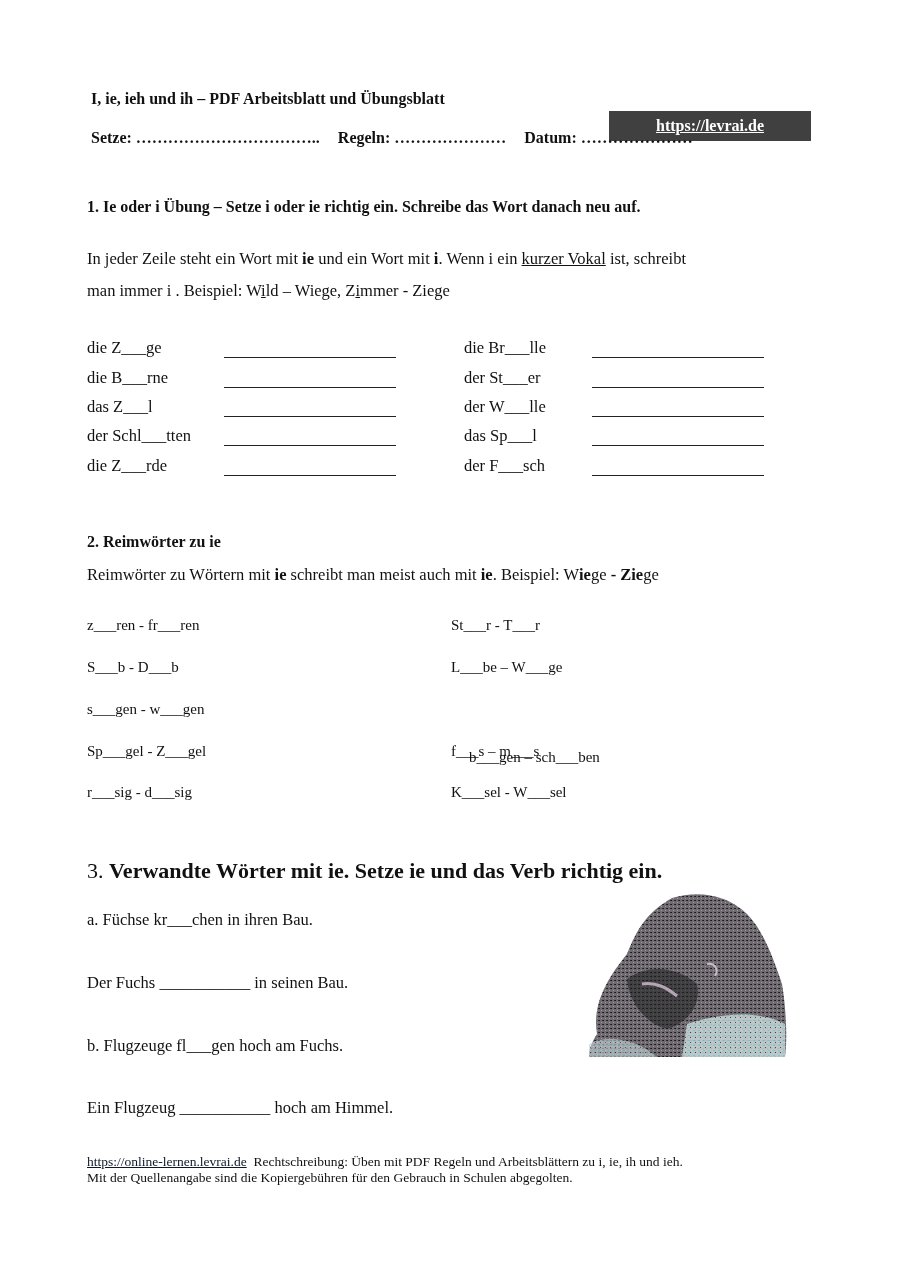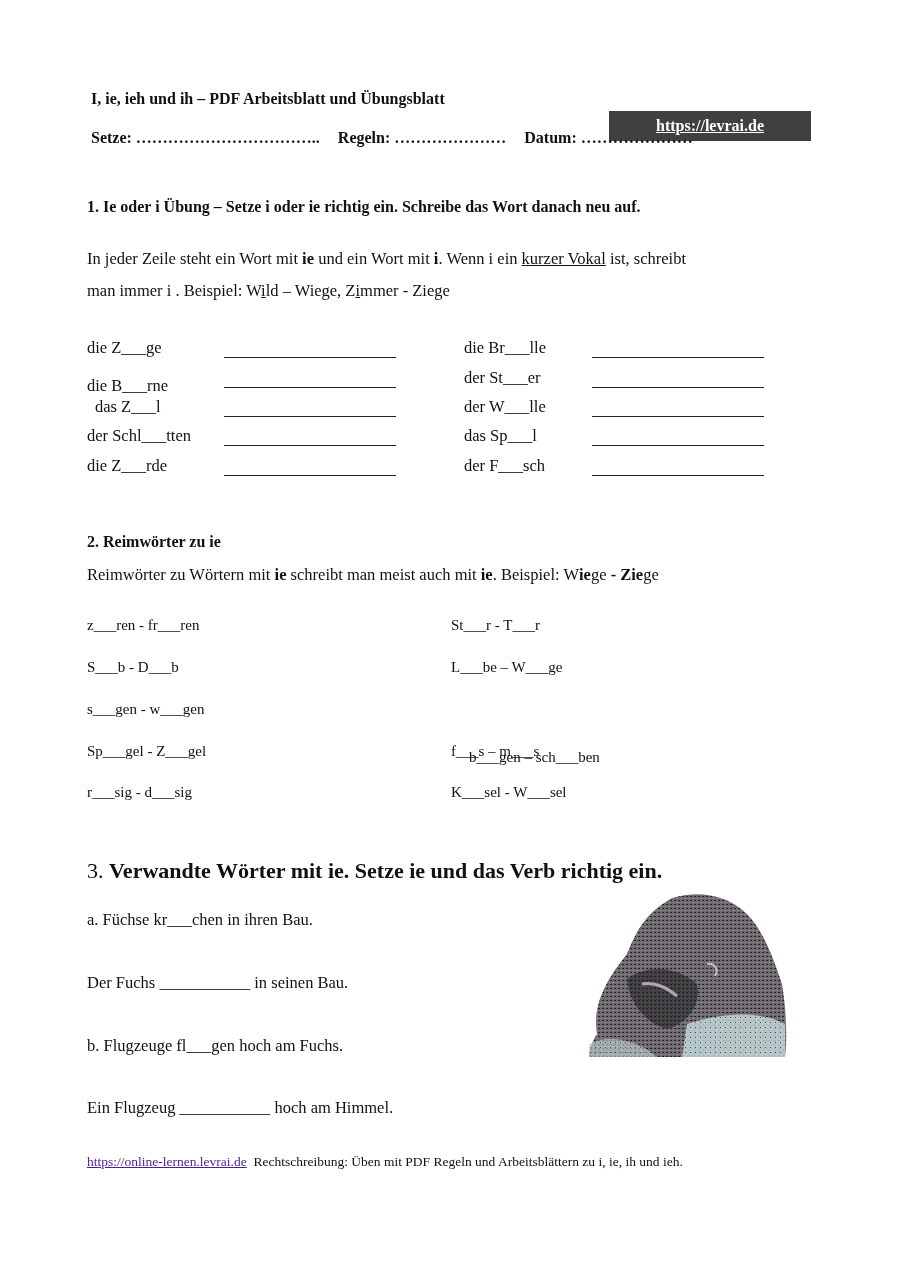--- a/index.html
+++ b/index.html
@@ -25,21 +25,21 @@
   .ex1-item { font-size: 16.5px; }
   .line { position: absolute; height: 0; border-bottom: 1.3px solid #222; width: 172px; }
   .h2 { left: 87px; top: 533px; font-size: 16px; font-weight: bold; }
   .sec2-intro { left: 87px; top: 565px; }
   .rhyme { font-size: 15px; }
   .h3 { left: 87px; top: 858px; font-size: 22px; text-align: right; }
   .fox {
     position: absolute; left: 587px; top: 884px; width: 200px; height: 173px;
   }
   .footer { left: 87px; top: 1154px; font-size: 13.5px; line-height: 16px; }
-  .footer a { color: #4c1d95; text-decoration: underline; }
+  .footer a { color: #0f172a; text-decoration: underline; }
 </style>
 </head>
 <body>
 
 <div class="abs hdr-title">I, ie, ieh und ih – PDF Arbeitsblatt und Übungsblatt</div>
 <div class="abs url-box">
   <a>https://levrai.de</a>
 </div>
 <div class="abs meta-row">
   <span>Setze: ……………………………..</span><span class="gap"></span>
@@ -47,23 +47,23 @@
   <span>Datum: …………………</span>
 </div>
 
 <div class="abs h1">1. Ie oder i Übung – Setze i oder ie richtig ein. Schreibe das Wort danach neu auf.</div>
 <div class="abs p intro1"><span>In jeder Zeile steht ein Wort mit </span><b>ie</b><span> und ein Wort mit </span><b>i</b><span>. Wenn i ein </span><span class="u">kurzer Vokal</span><span> ist, schreibt</span></div>
 <div class="abs p intro2"><span>man immer  i . Beispiel:  W</span><span class="u">i</span><span>ld – Wiege, Z</span><span class="u">i</span><span>mmer - Ziege</span></div>
 
 <div id="ex1">
     <div class="abs ex1-item" style="left: 87px; top: 338px;">die Z___ge</div>
     <div class="line" style="left: 224px; top: 357px;"></div>
-    <div class="abs ex1-item" style="left: 87px; top: 368px; margin-top: 8px;">die B___rne</div>
+    <div class="abs ex1-item" style="left: 87px; top: 368px;">die B___rne</div>
     <div class="line" style="left: 224px; top: 387px;"></div>
-    <div class="abs ex1-item" style="left: 87px; top: 397px; margin-left: 8px;">das Z___l</div>
+    <div class="abs ex1-item" style="left: 87px; top: 397px;">das Z___l</div>
     <div class="line" style="left: 224px; top: 416px;"></div>
     <div class="abs ex1-item" style="left: 87px; top: 426px;">der Schl___tten</div>
     <div class="line" style="left: 224px; top: 445px;"></div>
     <div class="abs ex1-item" style="left: 87px; top: 456px;">die Z___rde</div>
     <div class="line" style="left: 224px; top: 475px;"></div>
     <div class="abs ex1-item" style="left: 464px; top: 338px;">die Br___lle</div>
     <div class="line" style="left: 592px; top: 357px;"></div>
     <div class="abs ex1-item" style="left: 464px; top: 368px;">der St___er</div>
     <div class="line" style="left: 592px; top: 387px;"></div>
     <div class="abs ex1-item" style="left: 464px; top: 397px;">der W___lle</div>
@@ -115,13 +115,14 @@
   <path d="M10 150 C5 120 20 95 40 70 C50 45 60 28 85 14 C110 6 140 10 160 30 C175 45 185 70 195 100 C200 130 200 160 198 173 L2 173 C2 165 5 158 10 150 Z" fill="url(#dots)"></path>
   <path d="M40 95 C60 80 90 82 110 100 C115 120 100 140 80 145 C60 140 42 120 40 95 Z" fill="#1b1b1d" opacity="0.55"></path>
   <path d="M55 100 C70 98 80 104 90 112" stroke="#b6a5b6" stroke-width="3" fill="none"></path>
   <path d="M120 80 C128 78 132 86 128 92" stroke="#c9b9c9" stroke-width="2" fill="none"></path>
   <path d="M100 140 C130 130 170 125 198 140 L198 173 L95 173 Z" fill="url(#light)" opacity="0.85"></path>
   <path d="M2 160 C20 150 50 155 70 173 L2 173 Z" fill="url(#light)" opacity="0.6"></path>
 </svg>
 
 <div class="abs footer">
   <div><a>https://online-lernen.levrai.de</a><span style="white-space:pre">  Rechtschreibung: Üben mit PDF Regeln und Arbeitsblättern zu i, ie, ih und ieh.</span></div>
+  <div>Mit der Quellenangabe sind die Kopiergebühren für den Gebrauch in Schulen abgegolten.</div>
 </div>
 
 </body></html>

